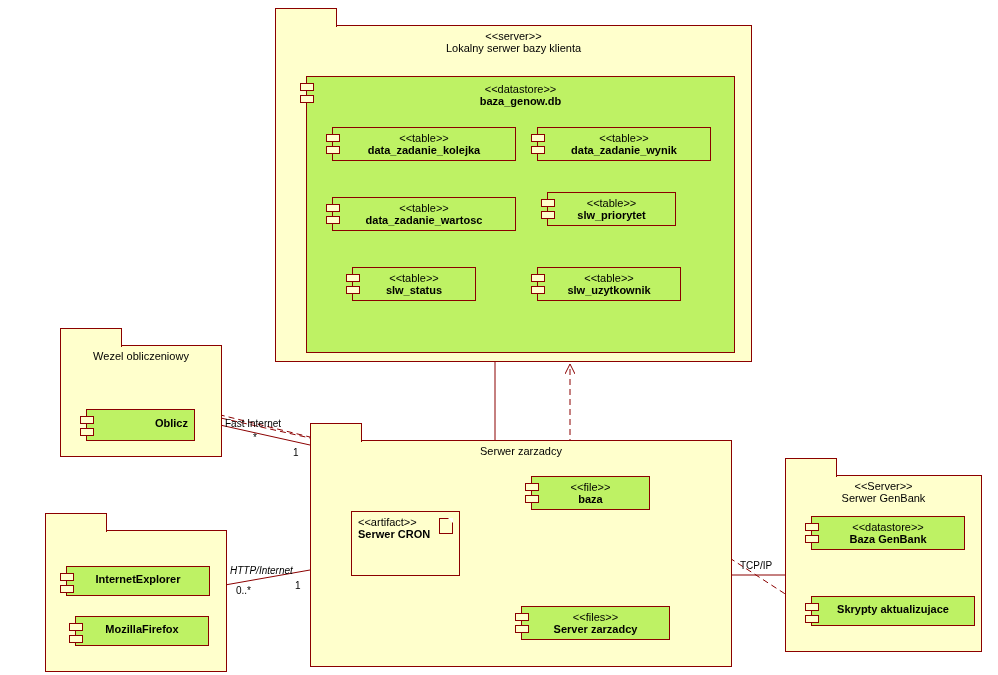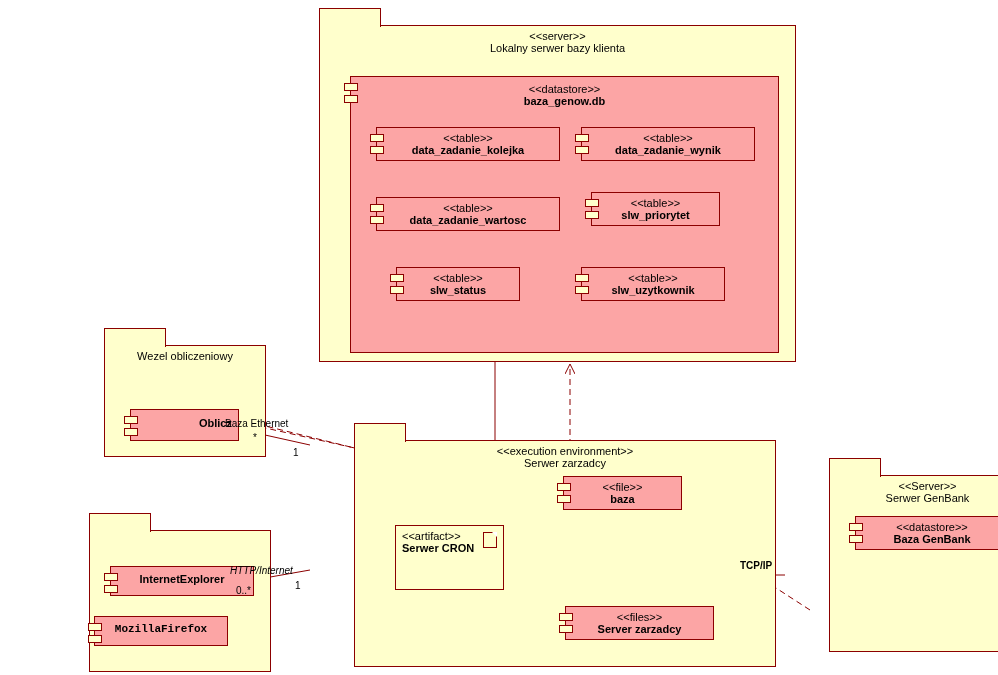--- a/index.html
+++ b/index.html
@@ -9,42 +9,41 @@
     font-family: Arial, sans-serif;
     font-size: 11px;
     position: relative;
     width: 998px;
     height: 675px;
   }
   .package {
     position: absolute;
     background: #ffffcc;
     border: 1px solid #8b0000;
-    margin-left: 44px;
   }
   .package-tab {
     position: absolute;
     top: -18px;
     left: -1px;
     height: 18px;
     width: 60px;
     background: #ffffcc;
     border: 1px solid #8b0000;
     border-bottom: none;
   }
   .pkg-label {
     text-align: center;
     padding: 4px 0 6px;
     font-size: 11px;
   }
   .stereo { display: block; }
   .bold { font-weight: bold; }
   .component {
     position: absolute;
-    background: #fca5a5;
+    background: #bef264;
     border: 1px solid #8b0000;
     text-align: center;
     padding: 4px 6px;
   }
   .component .lug {
     position: absolute;
     left: -7px;
     width: 12px;
     height: 6px;
     background: #ffffcc;
@@ -175,40 +174,39 @@
     <span class="bold">Oblicz</span>
   </div>
 </div>
 
 <div class="package" style="left:45px; top:530px; width:180px; height:140px;">
   <div class="package-tab"></div>
   <div class="component" style="left:20px; top:35px; width:130px; height:20px; line-height:16px;text-align:center;">
     <div class="lug l1"></div><div class="lug l2"></div>
     <span class="bold">InternetExplorer</span>
   </div>
-  <div class="component" style="left:4px; top:85px; width:120px; height:20px; line-height:16px;font-family:Liberation Mono, monospace;">
+  <div class="component" style="left:29px; top:85px; width:120px; height:20px; line-height:16px;">
     <div class="lug l1"></div><div class="lug l2"></div>
     <span class="bold">MozillaFirefox</span>
   </div>
 </div>
 
 <div class="package" style="left:310px; top:440px; width:420px; height:225px;">
   <div class="package-tab" style="width:50px;"></div>
   <div class="pkg-label">
-    <span class="stereo">&lt;&lt;execution environment&gt;&gt;</span>
     <span>Serwer zarzadcy</span>
   </div>
 
-  <div class="artifact" style="left:40px; top:84px; width:95px; height:55px;">
+  <div class="artifact" style="left:40px; top:70px; width:95px; height:55px;">
     <div class="dogear"></div>
     <span class="stereo">&lt;&lt;artifact&gt;&gt;</span>
     <span class="bold">Serwer CRON</span>
   </div>
 
-  <div class="component" style="left:208px; top:35px; width:105px;">
+  <div class="component" style="left:220px; top:35px; width:105px;">
     <div class="lug l1"></div><div class="lug l2"></div>
     <span class="stereo">&lt;&lt;file&gt;&gt;</span>
     <span class="bold">baza</span>
   </div>
 
   <div class="component" style="left:210px; top:165px; width:135px;">
     <div class="lug l1"></div><div class="lug l2"></div>
     <span class="stereo">&lt;&lt;files&gt;&gt;</span>
     <span class="bold">Server zarzadcy</span>
   </div>
@@ -218,21 +216,25 @@
   <div class="package-tab" style="width:50px;"></div>
   <div class="pkg-label">
     <span class="stereo">&lt;&lt;Server&gt;&gt;</span>
     <span>Serwer GenBank</span>
   </div>
   <div class="component" style="left:25px; top:40px; width:140px;">
     <div class="lug l1"></div><div class="lug l2"></div>
     <span class="stereo">&lt;&lt;datastore&gt;&gt;</span>
     <span class="bold">Baza GenBank</span>
   </div>
-</div>
-
-<div class="conn-label" style="left:225px; top:418px;">Baza Ethernet</div>
+  <div class="component" style="left:25px; top:120px; width:150px; height:20px; line-height:16px;">
+    <div class="lug l1"></div><div class="lug l2"></div>
+    <span class="bold">Skrypty aktualizujace</span>
+  </div>
+</div>
+
+<div class="conn-label" style="left:225px; top:418px;">Fast Internet</div>
 <div class="conn-label" style="left:253px; top:432px;">*</div>
 <div class="conn-label" style="left:293px; top:447px;">1</div>
 <div class="conn-label" style="left:230px; top:565px;font-style:italic;">HTTP/Internet</div>
 <div class="conn-label" style="left:236px; top:585px;">0..*</div>
 <div class="conn-label" style="left:295px; top:580px;">1</div>
-<div class="conn-label" style="left:740px; top:560px;font-weight:bold;">TCP/IP</div>
+<div class="conn-label" style="left:740px; top:560px;">TCP/IP</div>
 
 </body></html>

